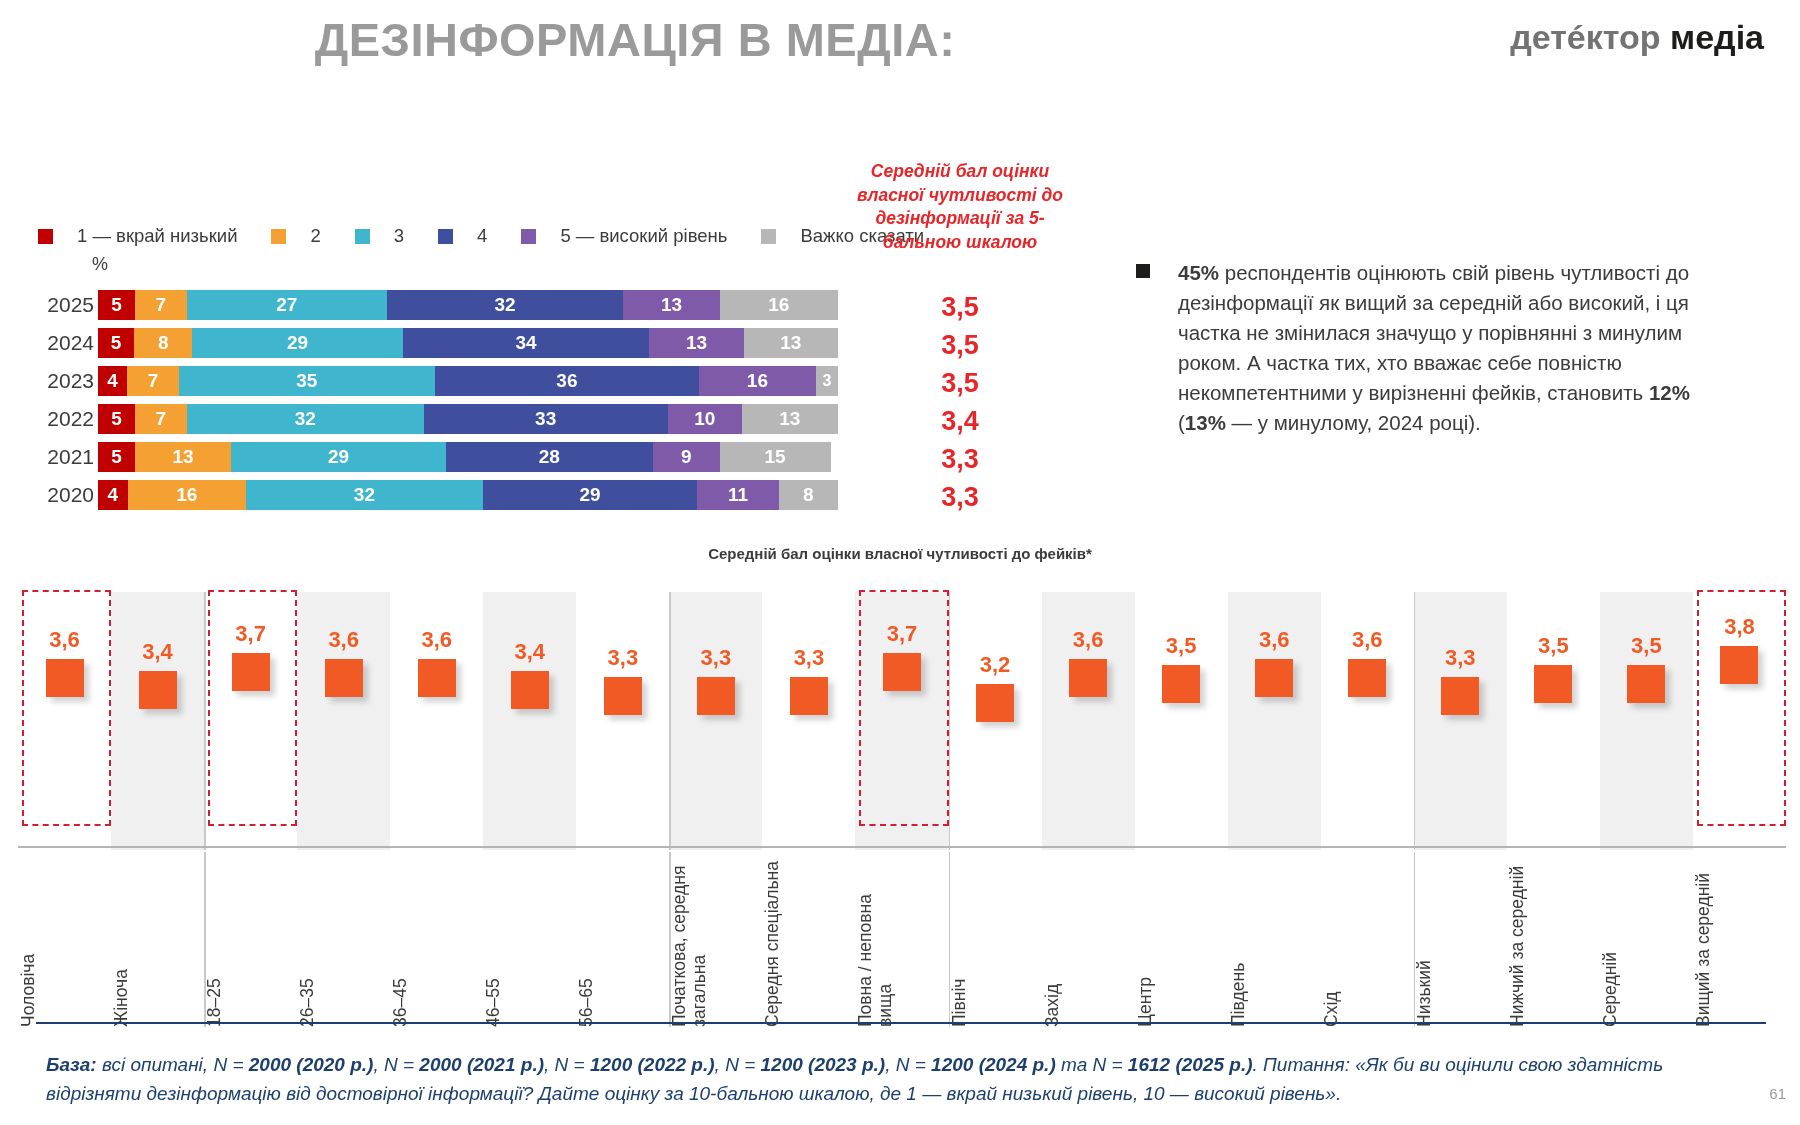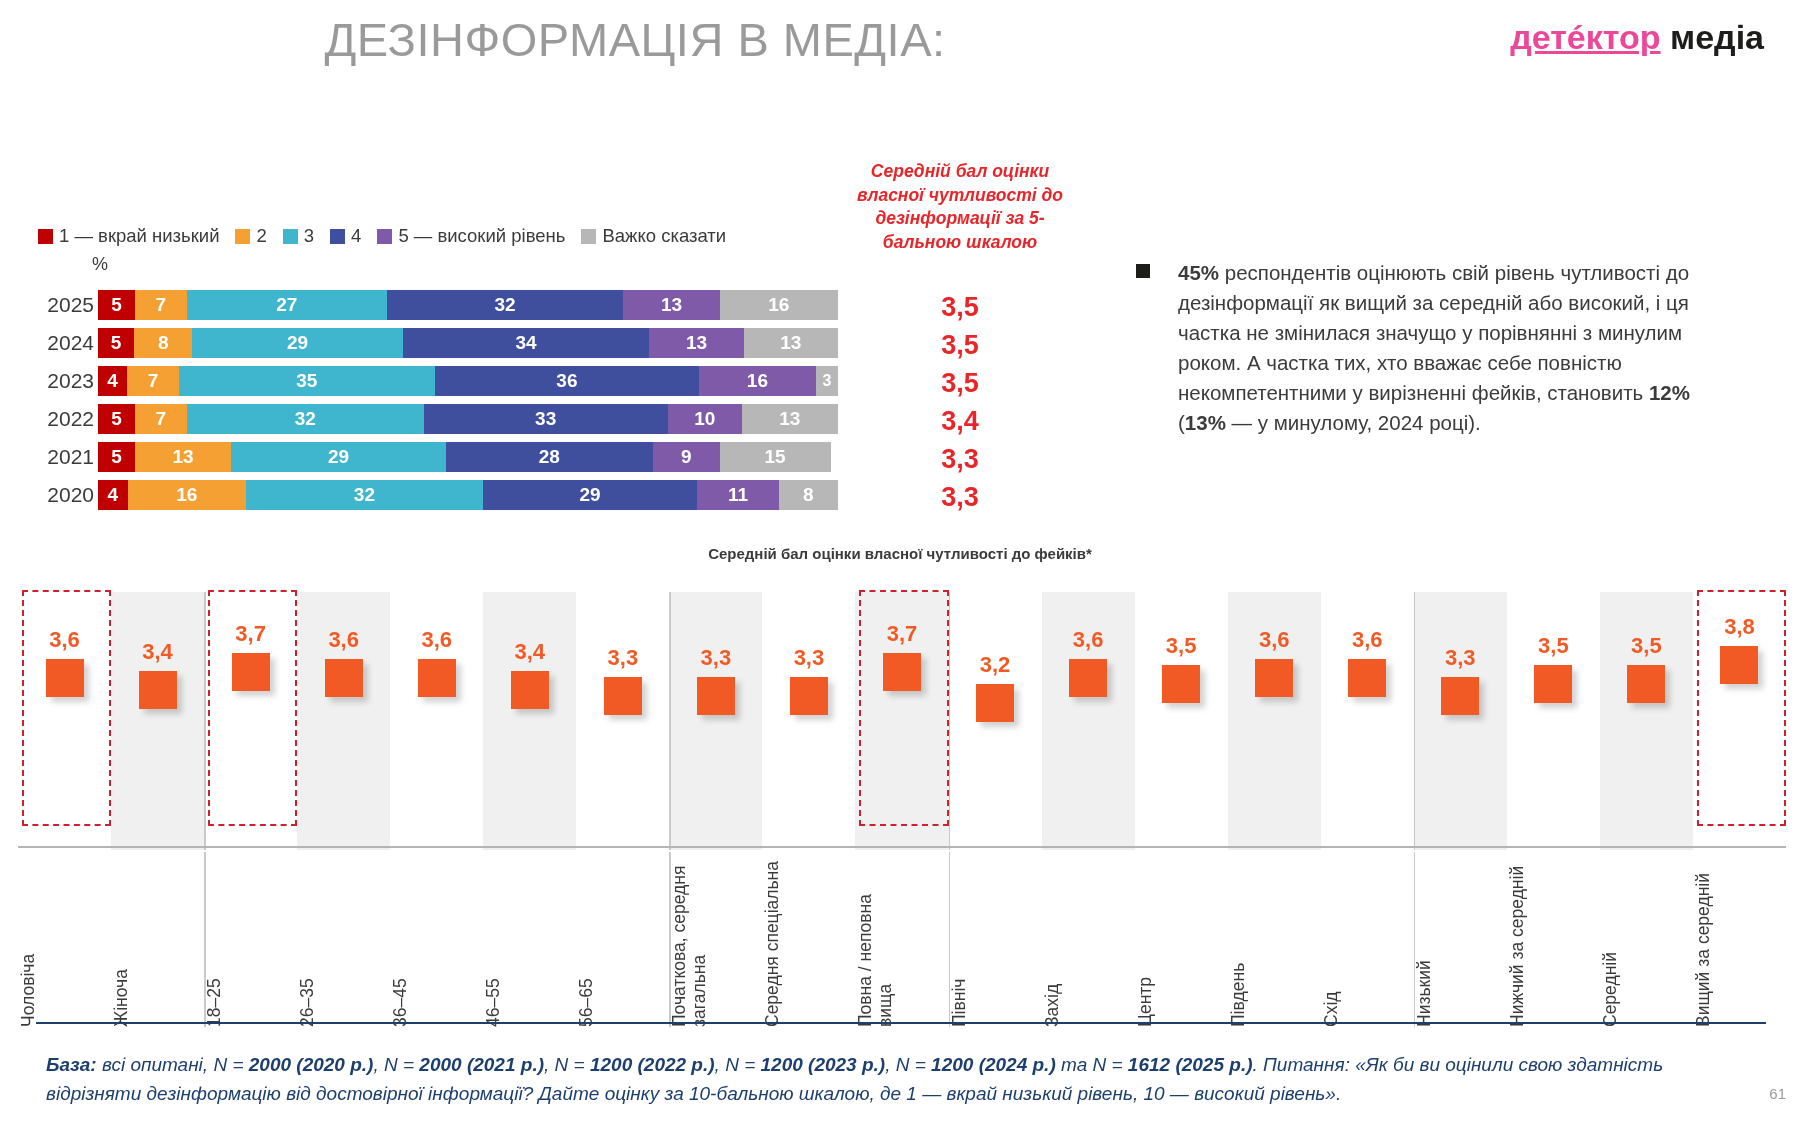--- a/index.html
+++ b/index.html
@@ -10,35 +10,35 @@
     position:relative;
     overflow:hidden;
     color:#3b3b3b;
   }
   
   .title{
     position:absolute;left:0;top:14px;width:1270px;
     text-align:center;
     font-size:47px;line-height:1.12;
     color:#9a9a9a;
-    font-weight:400;
+    font-weight:700;
     letter-spacing:.5px;
   }
   .logo{
     position:absolute;right:36px;top:18px;
     font-size:34px;font-weight:bold;
     white-space:nowrap;
   }
-  .logo .red{color:#ec4899;text-decoration:underline;}
+  .logo .red{color:#737373;}
   .logo .dark{color:#1d1d1b;}
   
   .legend{
     position:absolute;left:38px;top:225px;
     font-size:18.5px;color:#3b3b3b;
-    display:flex;align-items:center;gap:6px;white-space:nowrap;justify-content:flex-end;
+    display:flex;align-items:center;gap:24px;white-space:nowrap;justify-content:flex-end;
   }
   .legend .sw{width:15px;height:15px;display:inline-block;}
   .legend .lab{margin-right:10px;}
   .pct-sign{position:absolute;left:92px;top:254px;font-size:18px;color:#3b3b3b;}
   
   .bars{position:absolute;left:28px;top:288px;width:840px;}
   .barrow{display:flex;align-items:center;height:33px;margin-bottom:5px;}
   .yearlab{width:66px;text-align:right;padding-right:4px;font-size:21px;color:#3b3b3b;}
   .bar{height:30px;display:flex;width:740px;}
   .seg{height:100%;display:flex;align-items:center;justify-content:center;

